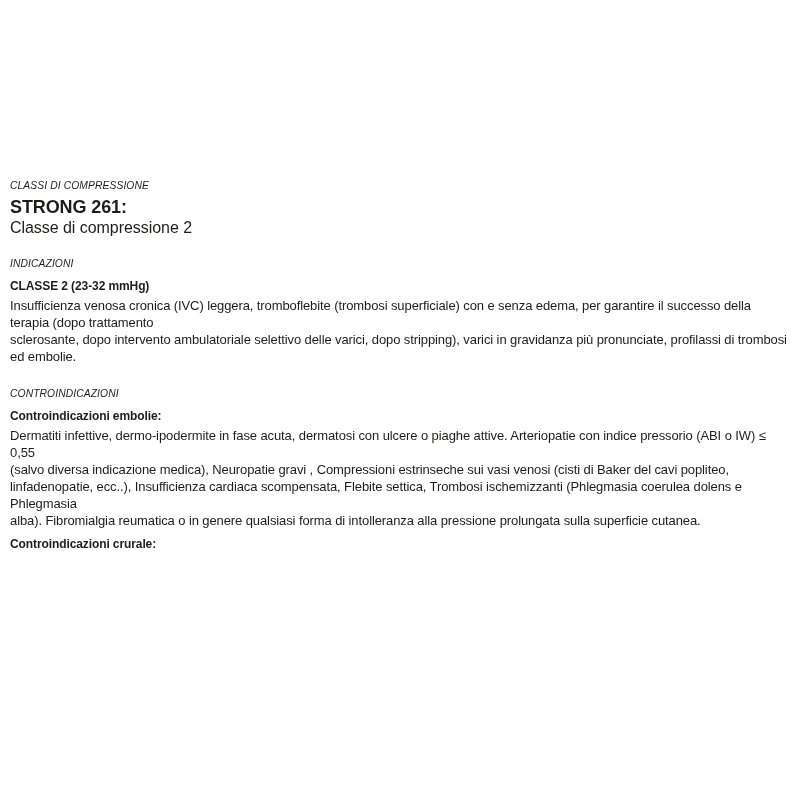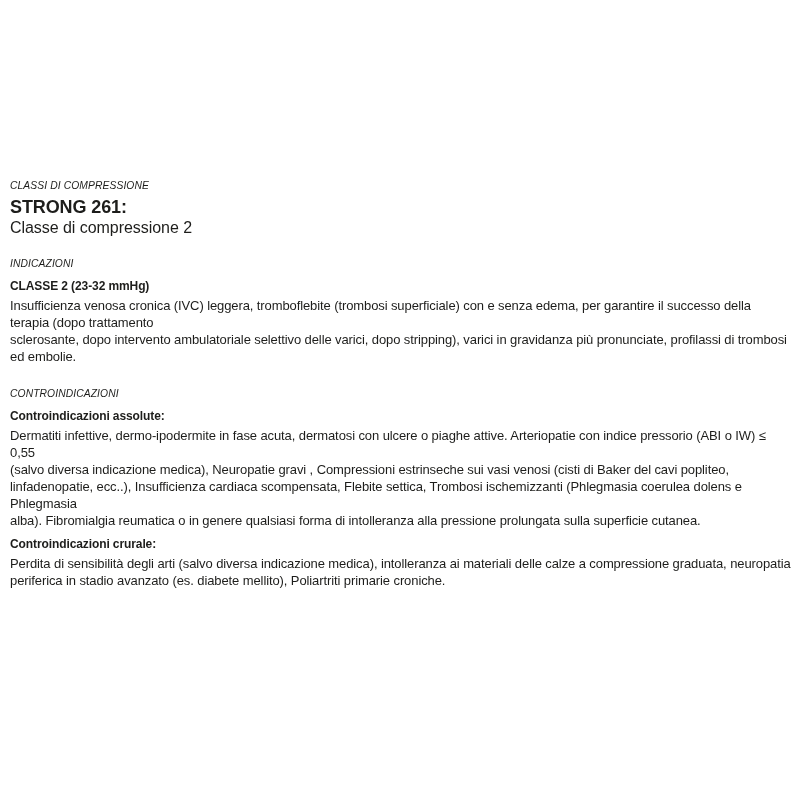--- a/index.html
+++ b/index.html
@@ -75,24 +75,22 @@
 
     <div class="section-label">INDICAZIONI</div>
 
     <div class="sub-heading">CLASSE 2 (23-32 mmHg)</div>
     <div class="para">Insufficienza venosa cronica (IVC) leggera, tromboflebite (trombosi superficiale) con e senza edema, per garantire il successo della terapia (dopo trattamento
 sclerosante, dopo intervento ambulatoriale selettivo delle varici, dopo stripping), varici in gravidanza più pronunciate, profilassi di trombosi ed embolie.</div>
 
 
     <div class="section-label">CONTROINDICAZIONI</div>
 
-    <div class="sub-heading">Controindicazioni assolute:</div>
+    <div class="sub-heading">Controindicazioni embolie:</div>
     <div class="para">Dermatiti infettive, dermo-ipodermite in fase acuta, dermatosi con ulcere o piaghe attive. Arteriopatie con indice pressorio (ABI o IW) ≤ 0,55
 (salvo diversa indicazione medica), Neuropatie gravi , Compressioni estrinseche sui vasi venosi (cisti di Baker del cavi popliteo,
 linfadenopatie, ecc..), Insufficienza cardiaca scompensata, Flebite settica, Trombosi ischemizzanti (Phlegmasia coerulea dolens e Phlegmasia
 alba). Fibromialgia reumatica o in genere qualsiasi forma di intolleranza alla pressione prolungata sulla superficie cutanea.</div>
 
     <div class="sub-heading">Controindicazioni crurale:</div>
-    <div class="para">Perdita di sensibilità degli arti (salvo diversa indicazione medica), intolleranza ai materiali delle calze a compressione graduata, neuropatia
-periferica in stadio avanzato (es. diabete mellito), Poliartriti primarie croniche.</div>
 
   </div>
 </div>
 
 </body></html>

